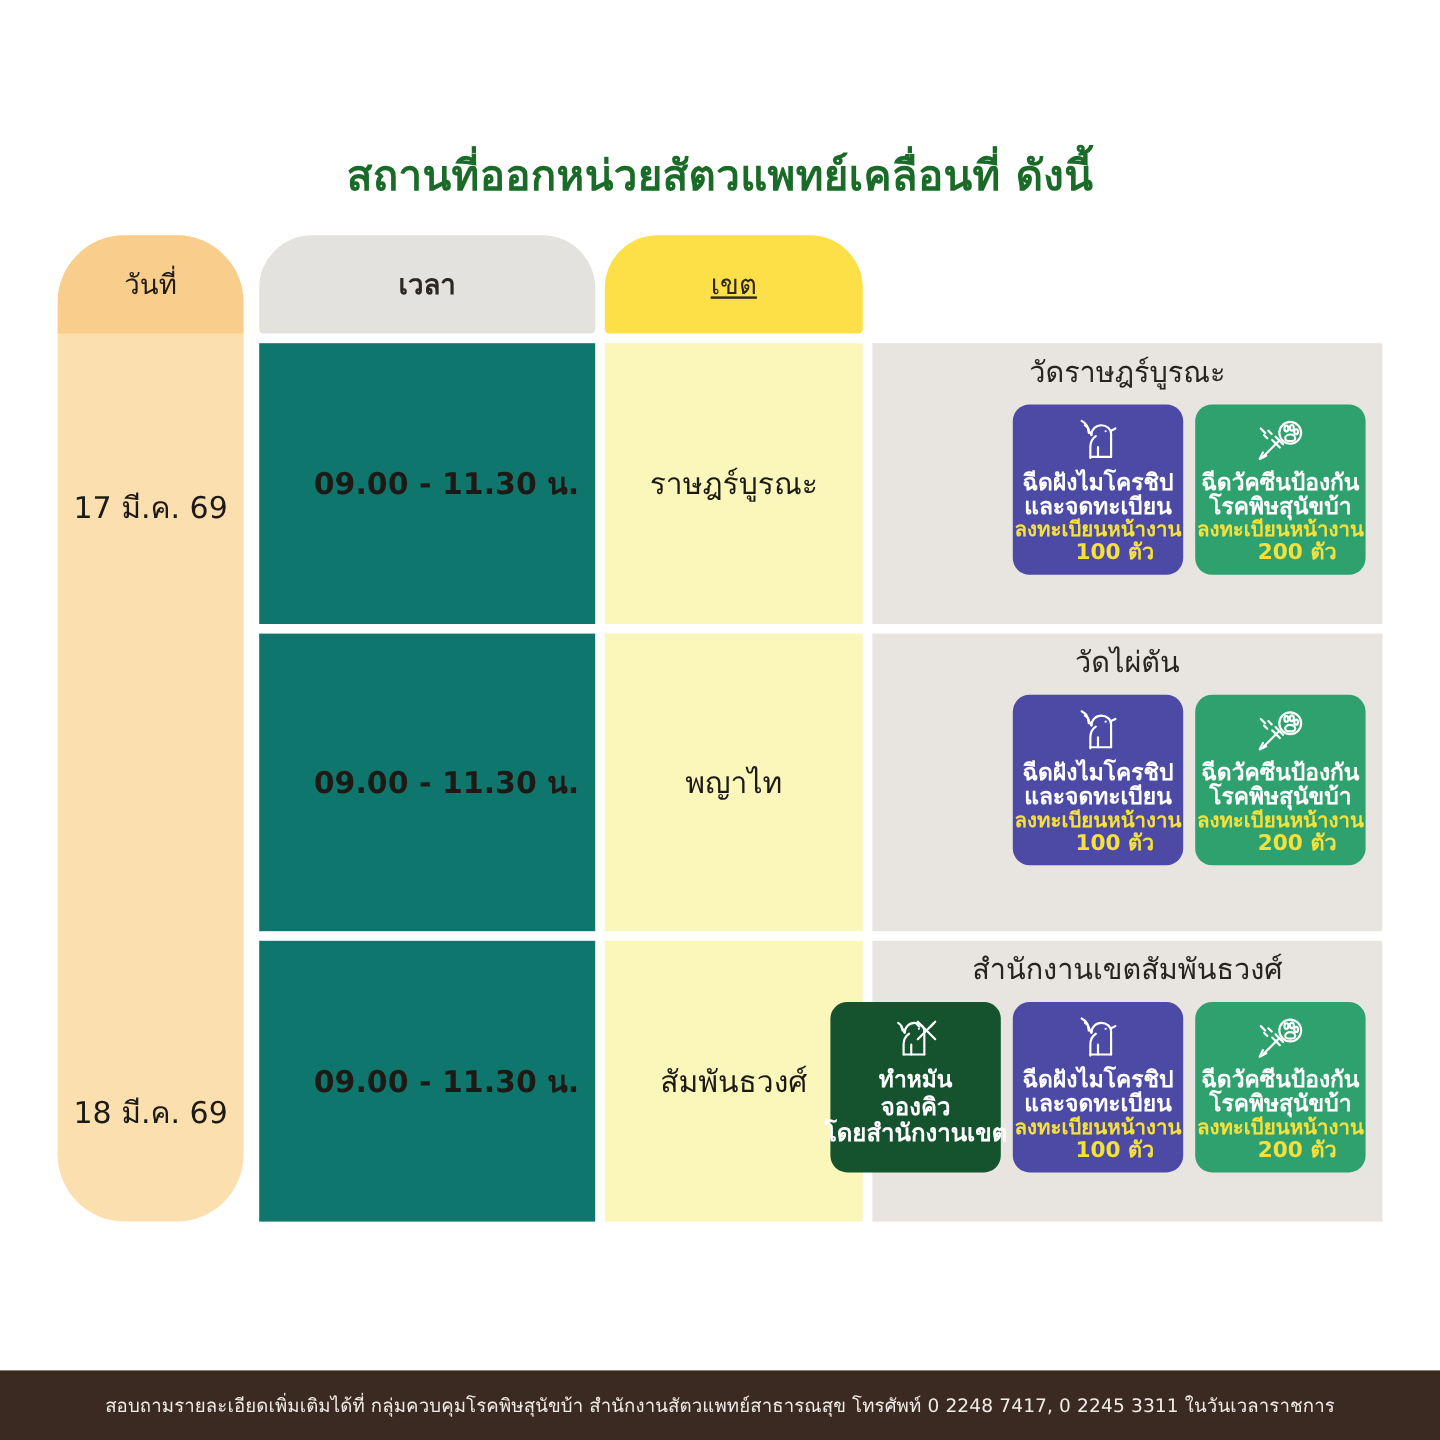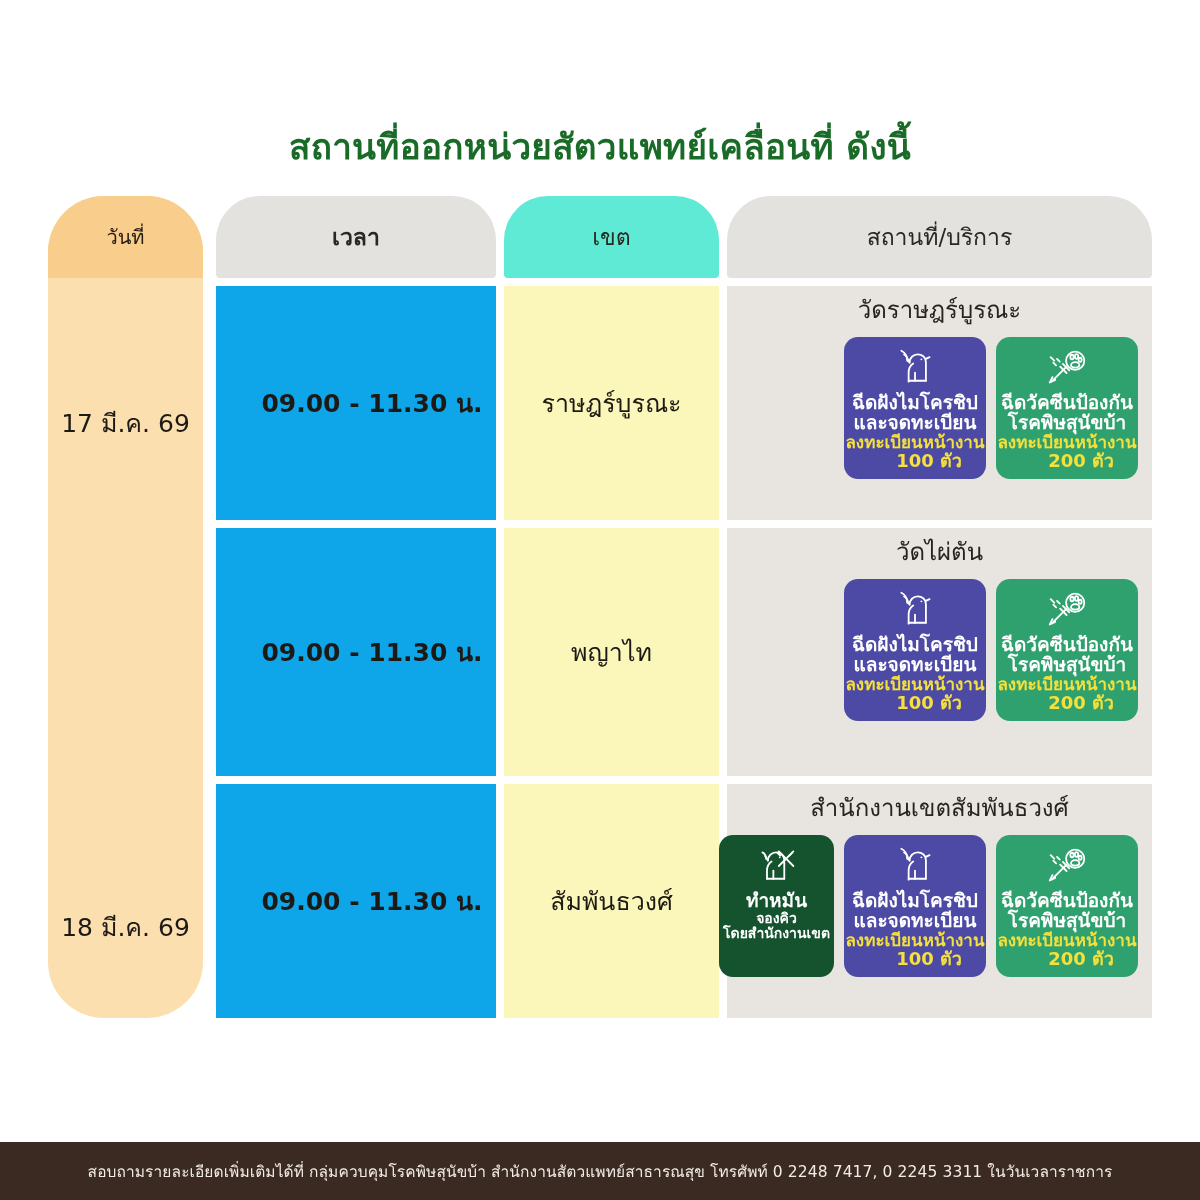--- a/index.html
+++ b/index.html
@@ -58,21 +58,21 @@
   }
   .col-date-head {
     position: absolute;
     left: 0; top: 0;
     width: 155px;
     height: 82px;
     background: #f9ce8c;
     display: flex;
     align-items: center;
     justify-content: center;
-    font-size: 20px;
+    font-size: 23px;
     color: #241c14;
     font-family: Liberation Serif, serif;
   }
   .date-cell {
     position: absolute;
     left: 0;
     width: 155px;
     display: flex;
     align-items: center;
     justify-content: center;
@@ -90,28 +90,28 @@
     top: 0;
     height: 82px;
     border-radius: 44px 44px 4px 4px;
     display: flex;
     align-items: center;
     justify-content: center;
     font-size: 23px;
     color: #2b2722;
   }
   .head-pill.gray { background: #e4e2df; }
-  .head-pill.yellow { background: #5eead4; }
+  .head-pill.yellow { background: #fde047; text-decoration: underline; }
 
   
   .cell {
     position: absolute;
     box-sizing: border-box;
   }
-  .cell.gray   { background: #0ea5e9; padding-left: 32px; }
+  .cell.gray   { background: #0f766e; padding-left: 32px; }
   .cell.yellow { background: #fbf6b9; }
   .cell.wide   { background: #e8e5e0; }
 
   .cell.time, .cell.zone {
     display: flex;
     align-items: center;
     justify-content: center;
     font-size: 25px;
     color: #1d1a15;
     white-space: nowrap;
@@ -175,21 +175,21 @@
     justify-content: center;
     margin-bottom: 2px;
   }
   .badge .b-main {
     font-size: 19px;
     font-weight: bold;
     line-height: 1.05;
     white-space: nowrap;
   }
   .badge .b-sub {
-    font-size: 14px;
+    font-size: 20px;
     font-weight: bold;
     line-height: 1.1;
     white-space: nowrap;
   }
   .badge .b-note {
     font-size: 17px;
     font-weight: bold;
     color: #f5e03c;
     line-height: 1.1;
     white-space: nowrap;
@@ -241,21 +241,20 @@
     <div class="head-pill gray c-time">เวลา</div>
     <div class="cell gray time c-time row0">09.00 - 11.30 น.</div>
     <div class="cell gray time c-time row1">09.00 - 11.30 น.</div>
     <div class="cell gray time c-time row2">09.00 - 11.30 น.</div>
 
     <div class="head-pill yellow c-zone">เขต</div>
     <div class="cell yellow zone c-zone row0">ราษฎร์บูรณะ</div>
     <div class="cell yellow zone c-zone row1">พญาไท</div>
     <div class="cell yellow zone c-zone row2">สัมพันธวงศ์</div>
 
-    <div class="head-pill gray c-srv">สถานที่/บริการ</div>
 
     <div class="cell wide c-srv row0">
       <div class="srv-inner">
         <div class="venue">วัดราษฎร์บูรณะ</div>
         <div class="badges">
             <div class="badge" style="background: rgb(76, 74, 165);">
               <div class="icon-wrap">
                 <svg viewBox="0 0 48 44" width="44" height="40" fill="none" stroke="#ffffff" stroke-width="2" stroke-linecap="round" stroke-linejoin="round">
                   <path d="M18 16c0-5 4-9 9-9 5 0 9 3.5 9 8v3"></path>
                   <path d="M36 12l4-2"></path>

